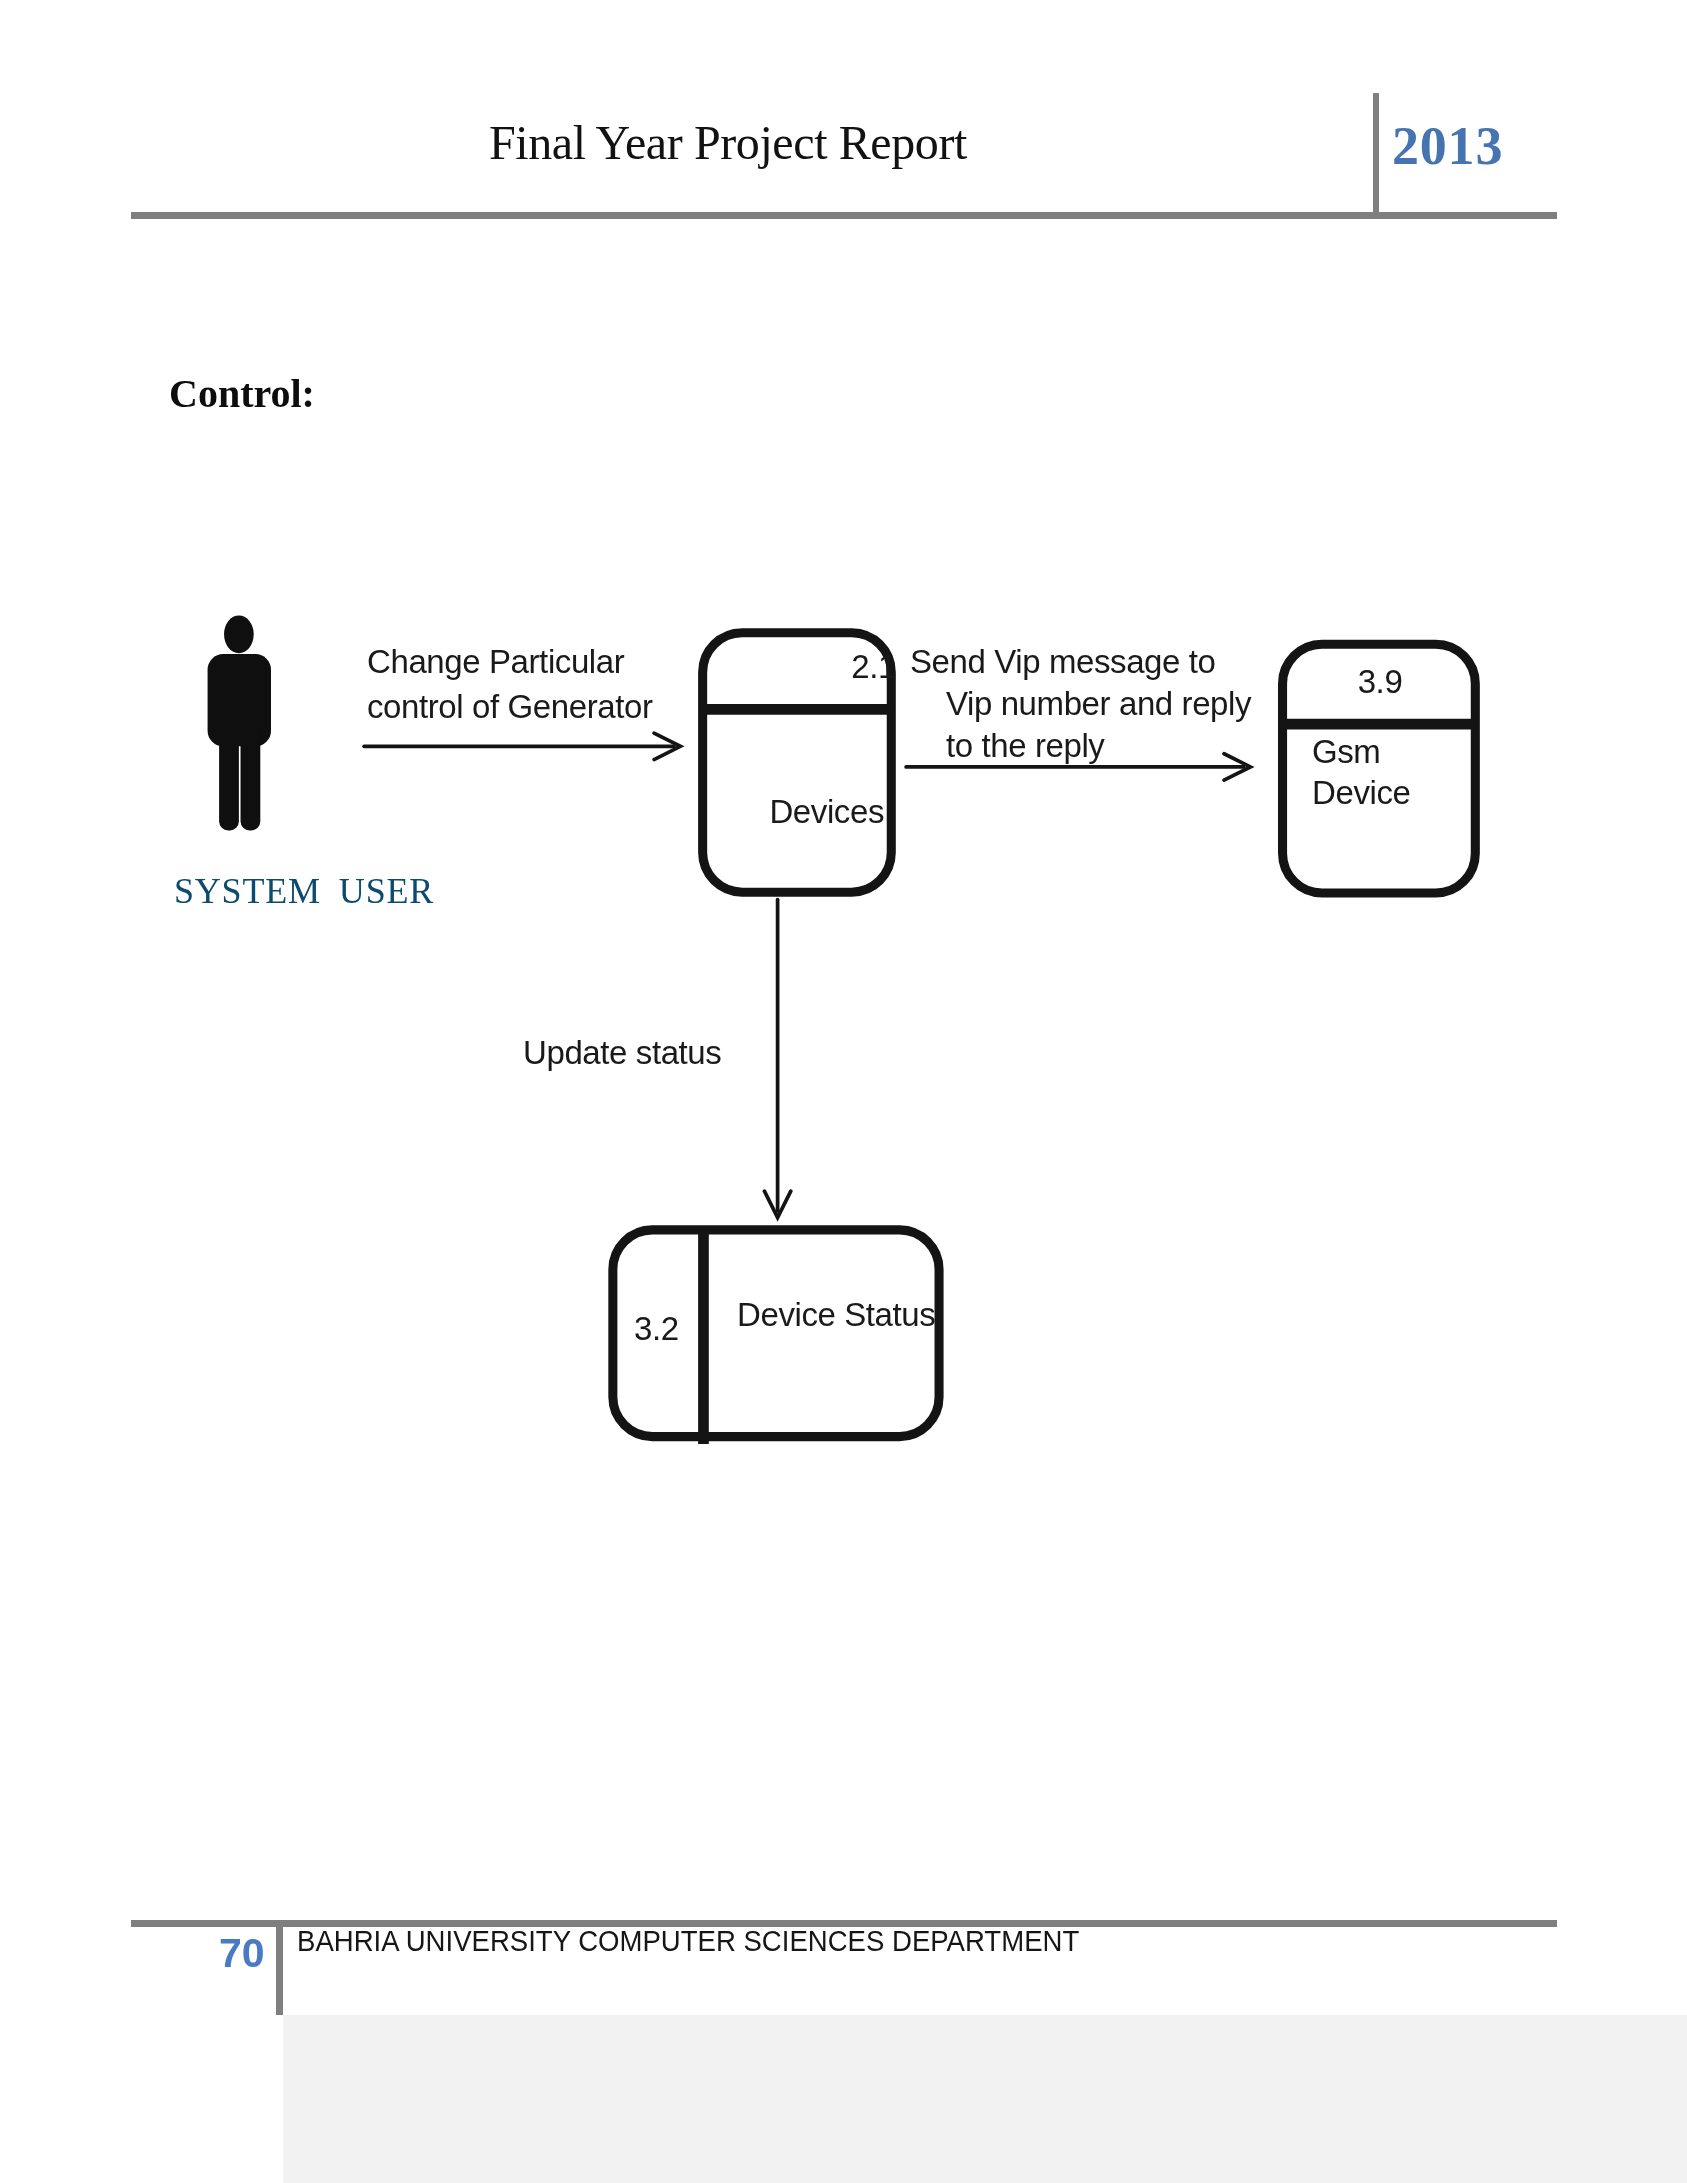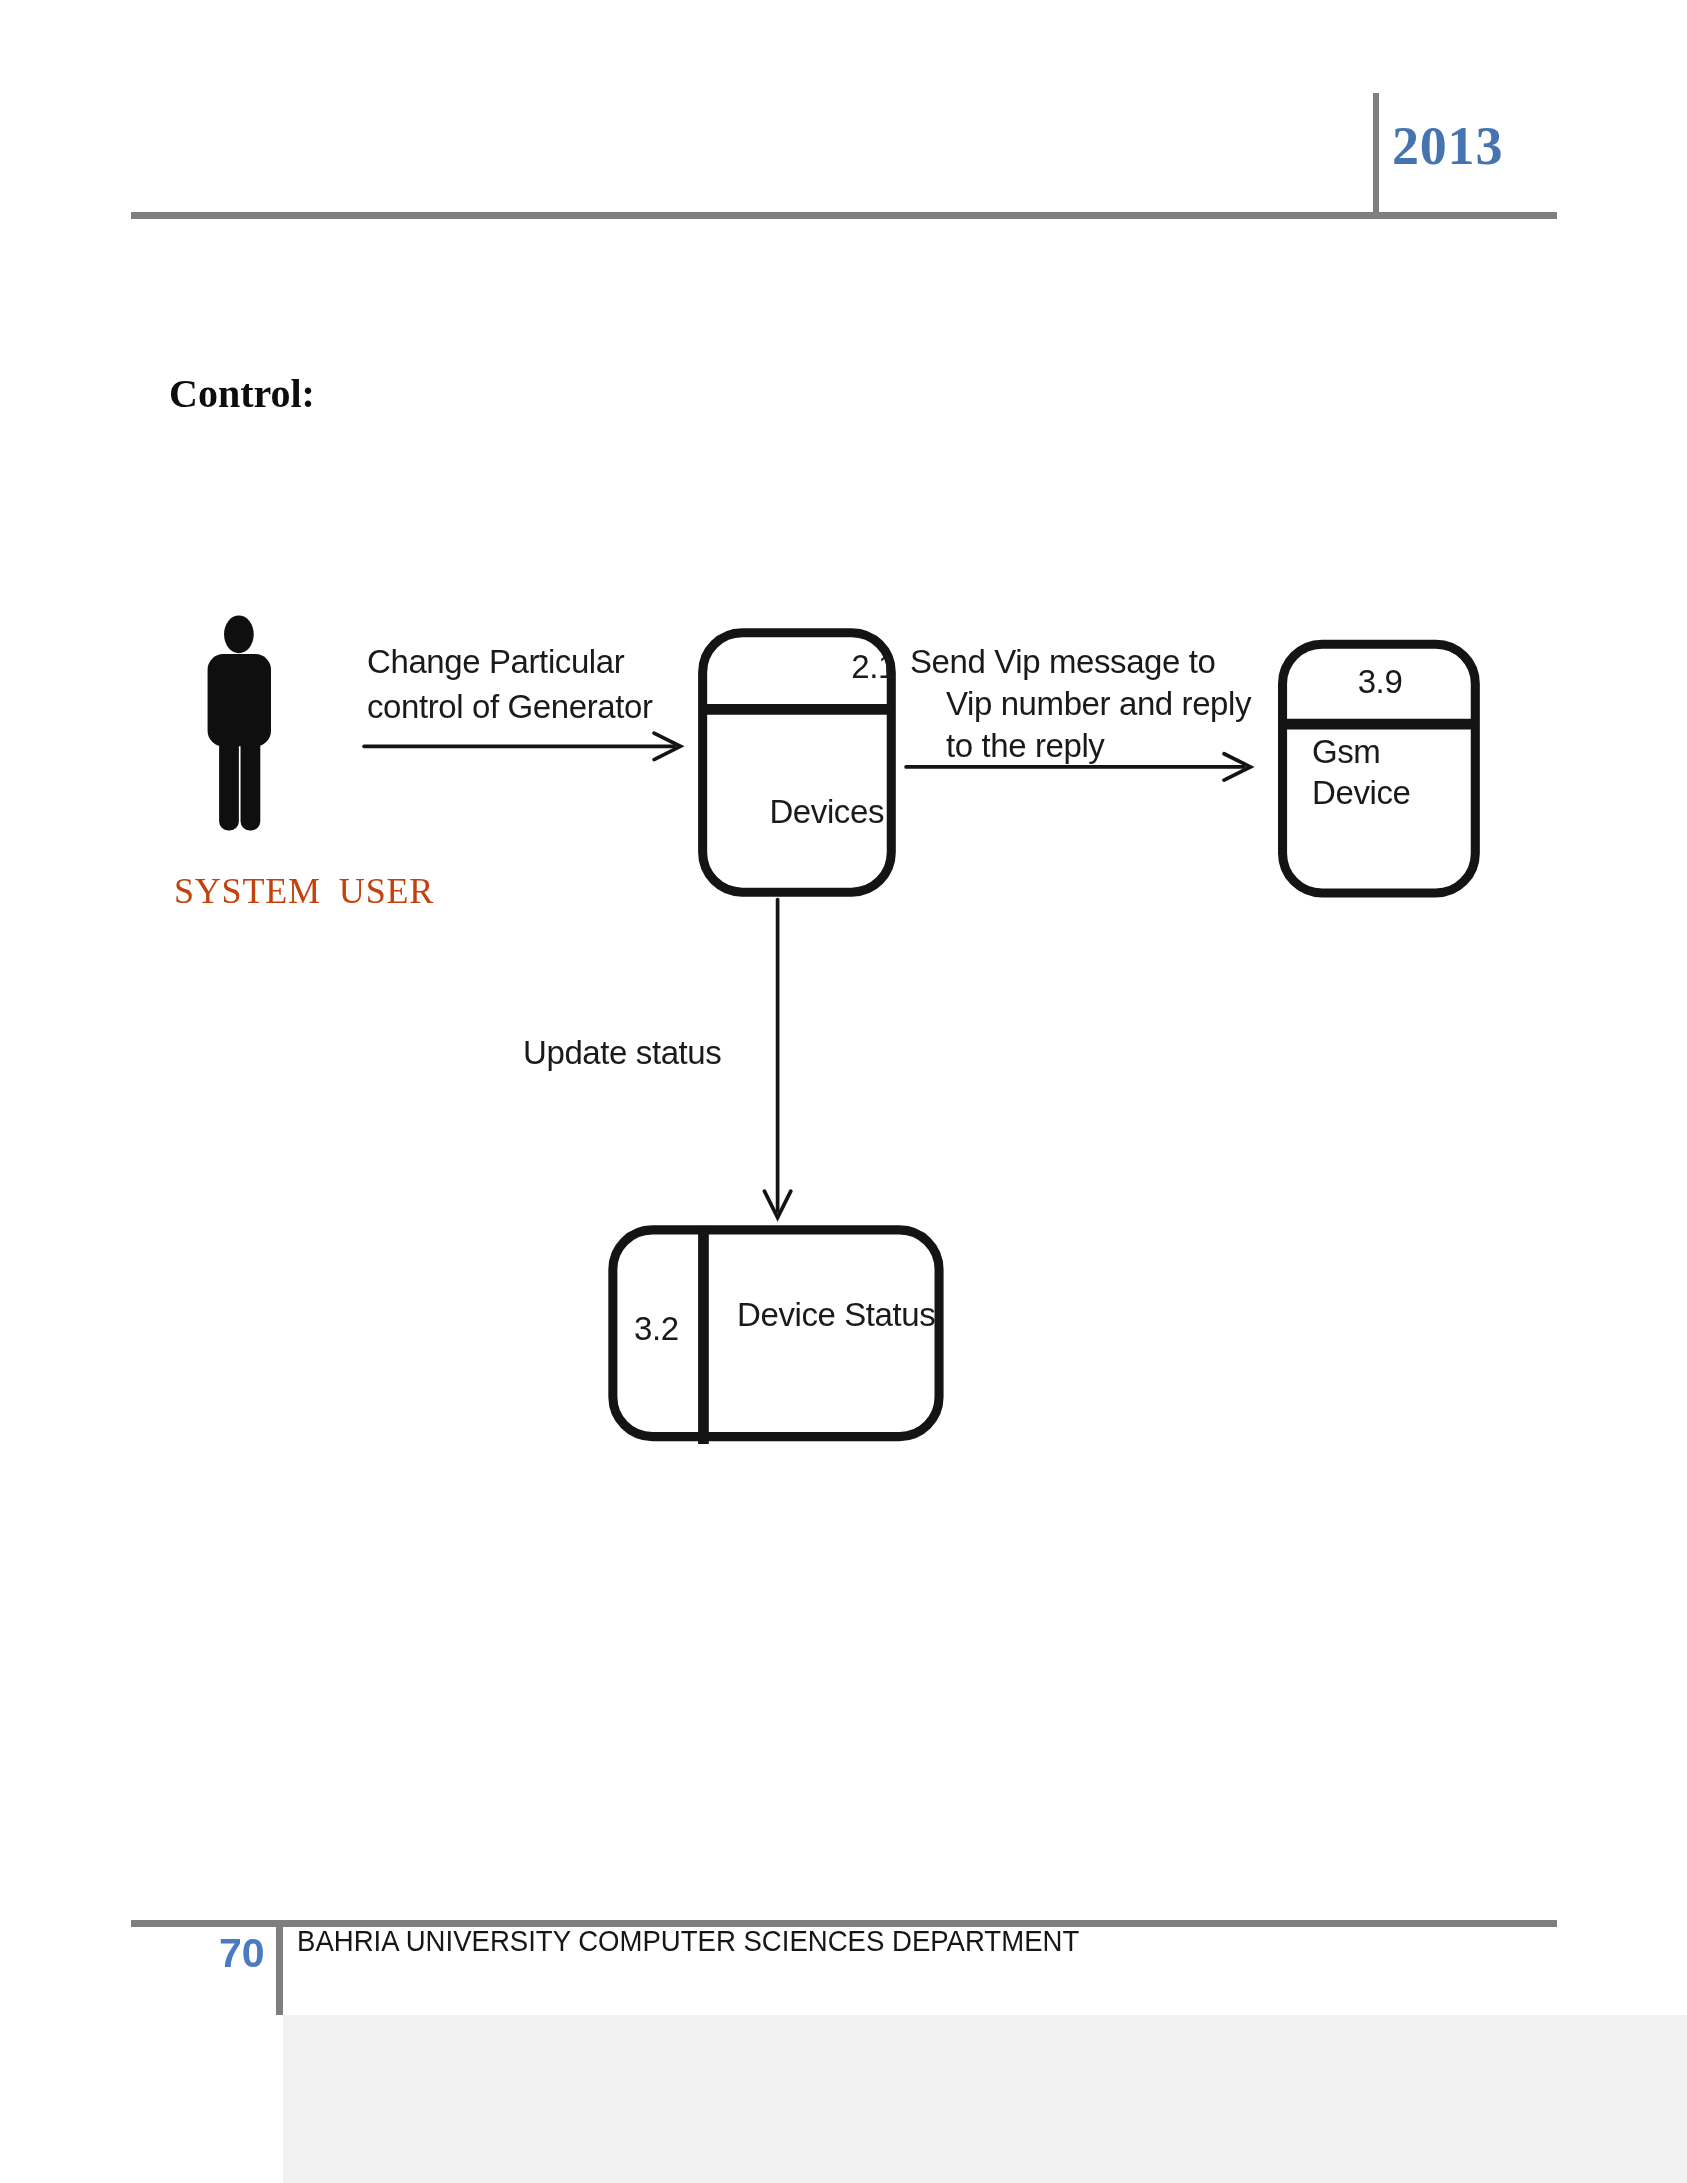--- a/index.html
+++ b/index.html
@@ -39,21 +39,21 @@
 
   
   .dlabel{
     font-family:"Liberation Sans",sans-serif;
     font-size:33px;color:#1a1a1a;letter-spacing:-0.4px;
     white-space:nowrap;
   }
   .actor-label{
     left:174px;top:870px;
     font-family:"Liberation Serif",serif;
-    font-size:36px;color:#c2410c;word-spacing:8.2px;letter-spacing:0.8px;
+    font-size:36px;color:#0c4a6e;word-spacing:8.2px;letter-spacing:0.8px;
   }
   .f1l1{left:367px;top:643px;}
   .f1l2{left:367px;top:688px;}
   .f2l1{left:910px;top:643px;}
   .f2l2{left:946px;top:685px;}
   .f2l3{left:946px;top:727px;}
   .f3l1{left:523px;top:1034px;}
 
   .p1-id{left:699px;top:648px;width:197px;text-align:right;}
   .p1-name{left:699px;top:793px;width:185px;text-align:right;}
@@ -76,20 +76,21 @@
     transform:scaleX(0.95);transform-origin:left top;
     white-space:nowrap;
   }
   .ftr-shade{left:283px;top:2015px;width:1405px;height:168px;background:#f2f2f2;}
 </style>
 </head>
 <body>
 
 <div class="page">
 
+  <div class="abs hdr-title">Final Year Project Report</div>
   <div class="abs hdr-vline"></div>
   <div class="abs hdr-year">2013</div>
   <div class="abs hdr-rule"></div>
 
   <div class="abs control-heading">Control:</div>
 
   <svg class="abs diagram-svg" width="1687" height="2183" viewBox="0 0 2048 2650">
 
     <g fill="#0f0f0f">
       <ellipse cx="290" cy="770" rx="18" ry="23"></ellipse>

